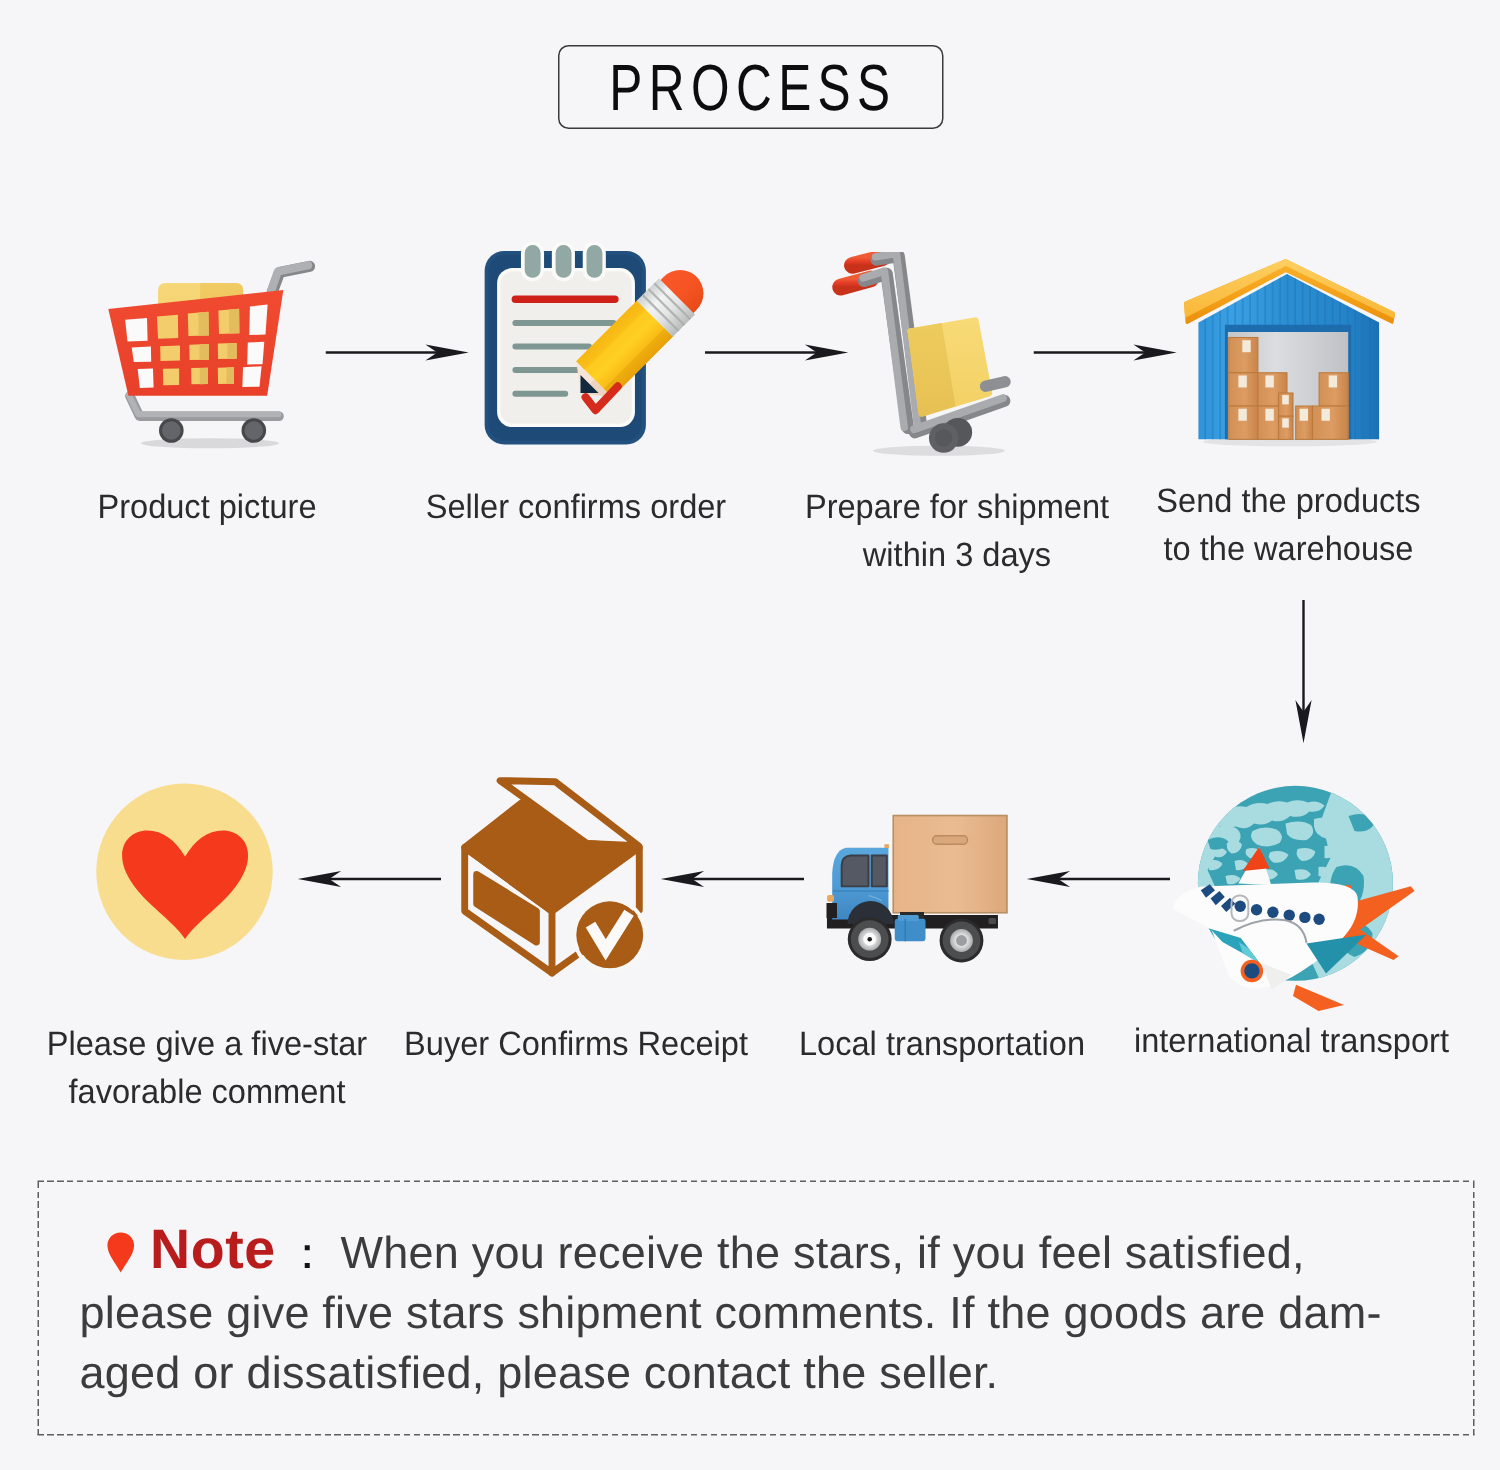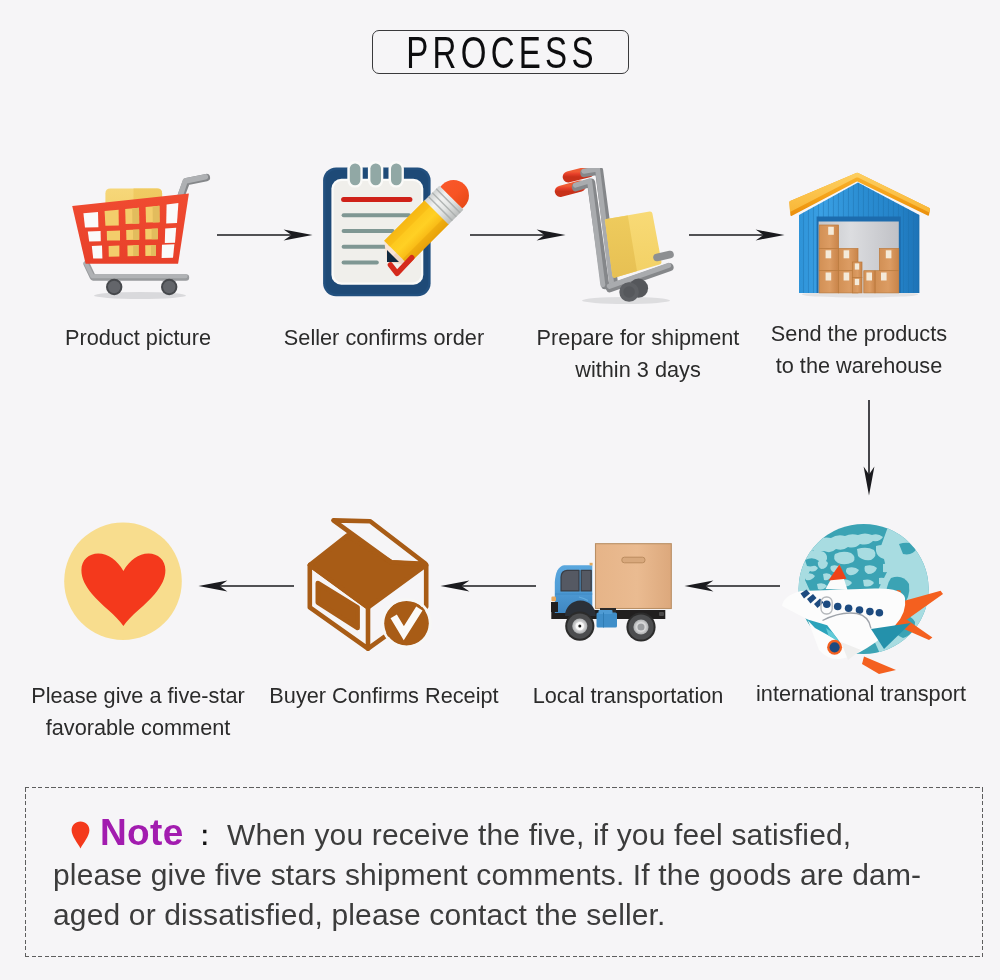--- a/index.html
+++ b/index.html
@@ -1,19 +1,19 @@
 <!DOCTYPE html>
 <html><head>
 <meta charset="utf-8">
 <title>Process</title>
 <style>
   html,body{margin:0;padding:0;}
   body{width:1000px;height:980px;background:#f6f5f7;font-family:"Liberation Sans",sans-serif;overflow:hidden;position:relative;}
   .page{position:absolute;inset:0;}
-  #title-box{position:absolute;left:372px;top:30px;width:257px;height:44px;border:1.6px solid #3a3a3c;border-radius:7px;box-sizing:border-box;display:flex;align-items:center;justify-content:flex-end;}
+  #title-box{position:absolute;left:372px;top:30px;width:257px;height:56px;border:1.6px solid #3a3a3c;border-radius:7px;box-sizing:border-box;display:flex;align-items:center;justify-content:flex-end;}
   #title-text{font-size:43.5px;letter-spacing:5.6px;color:#0d0d0f;font-weight:400;line-height:1;display:inline-block;transform:scaleX(0.76) translateY(2px);transform-origin:center;margin-left:3px;}
   .step{position:absolute;}
   .step svg{display:block;}
   .step-label{position:absolute;text-align:center;font-size:22.5px;color:#2b2b2b;line-height:31.5px;white-space:pre-line;transform:scaleX(0.965);}
   .arrow{position:absolute;}
   .arrow svg{display:block;}
 
   #icon-cart{left:70px;top:172px;}
   #icon-clipboard{left:320px;top:161px;}
   #icon-dolly{left:548px;top:168px;}
@@ -43,21 +43,21 @@
     background-image:
       repeating-linear-gradient(90deg,#5e5e5e 0,#5e5e5e 4.2px,transparent 4.2px,transparent 6.6px),
       repeating-linear-gradient(90deg,#5e5e5e 0,#5e5e5e 4.2px,transparent 4.2px,transparent 6.6px),
       repeating-linear-gradient(0deg,#5e5e5e 0,#5e5e5e 4.2px,transparent 4.2px,transparent 6.6px),
       repeating-linear-gradient(0deg,#5e5e5e 0,#5e5e5e 4.2px,transparent 4.2px,transparent 6.6px);
     background-size:100% 1.4px,100% 1.4px,1.4px 100%,1.4px 100%;
     background-position:0 0,0 100%,0 0,100% 0;
     background-repeat:no-repeat;}
   #note-text{position:absolute;left:53px;top:813px;width:910px;font-size:30px;line-height:40px;color:#3c3c3c;letter-spacing:0.15px;}
   #note-pin{display:inline-block;width:19px;height:28px;position:relative;top:4px;margin-right:10px;margin-left:18px;}
-  #note-title{font-weight:600;color:#a21caf;font-size:37px;letter-spacing:0.4px;}
+  #note-title{font-weight:600;color:#b91c1c;font-size:37px;letter-spacing:0.4px;}
   #note-colon{color:#131313;font-size:30px;padding:0 7px 0 6px;}
 </style>
 </head>
 <body>
 
 <div class="page">
   <div id="title-box">
     <span id="title-text">PROCESS</span>
   </div>
 
@@ -538,14 +538,14 @@
 to the warehouse</div>
   <div class="step-label" id="lbl-r2-0">Please give a five-star
 favorable comment</div>
   <div class="step-label" id="lbl-r2-1">Buyer Confirms Receipt</div>
   <div class="step-label" id="lbl-r2-2">Local transportation</div>
   <div class="step-label" id="lbl-r2-3">international transport</div>
 
   <div id="note-box"></div>
   <div id="note-text"><span id="note-pin"><svg width="19" height="28" viewBox="0 0 19 28">
           <path d="M9.5 0.6 C4.4 0.6 0.6 4.4 0.6 9.3 C0.6 15.2 6.8 22.2 9.5 27.4 C12.2 22.2 18.4 15.2 18.4 9.3 C18.4 4.4 14.6 0.6 9.5 0.6 Z" fill="#f4391c"></path>
-        </svg></span><span id="note-title">Note</span><span id="note-colon">：</span><span id="note-l1">When you receive the five, if you feel satisfied,</span><br><span id="note-l2">please give five stars shipment comments. If the goods are dam-</span><br><span id="note-l3">aged or dissatisfied, please contact the seller.</span></div>
+        </svg></span><span id="note-title">Note</span><span id="note-colon">：</span><span id="note-l1">When you receive the stars, if you feel satisfied,</span><br><span id="note-l2">please give five stars shipment comments. If the goods are dam-</span><br><span id="note-l3">aged or dissatisfied, please contact the seller.</span></div>
 </div>
 
 </body></html>

